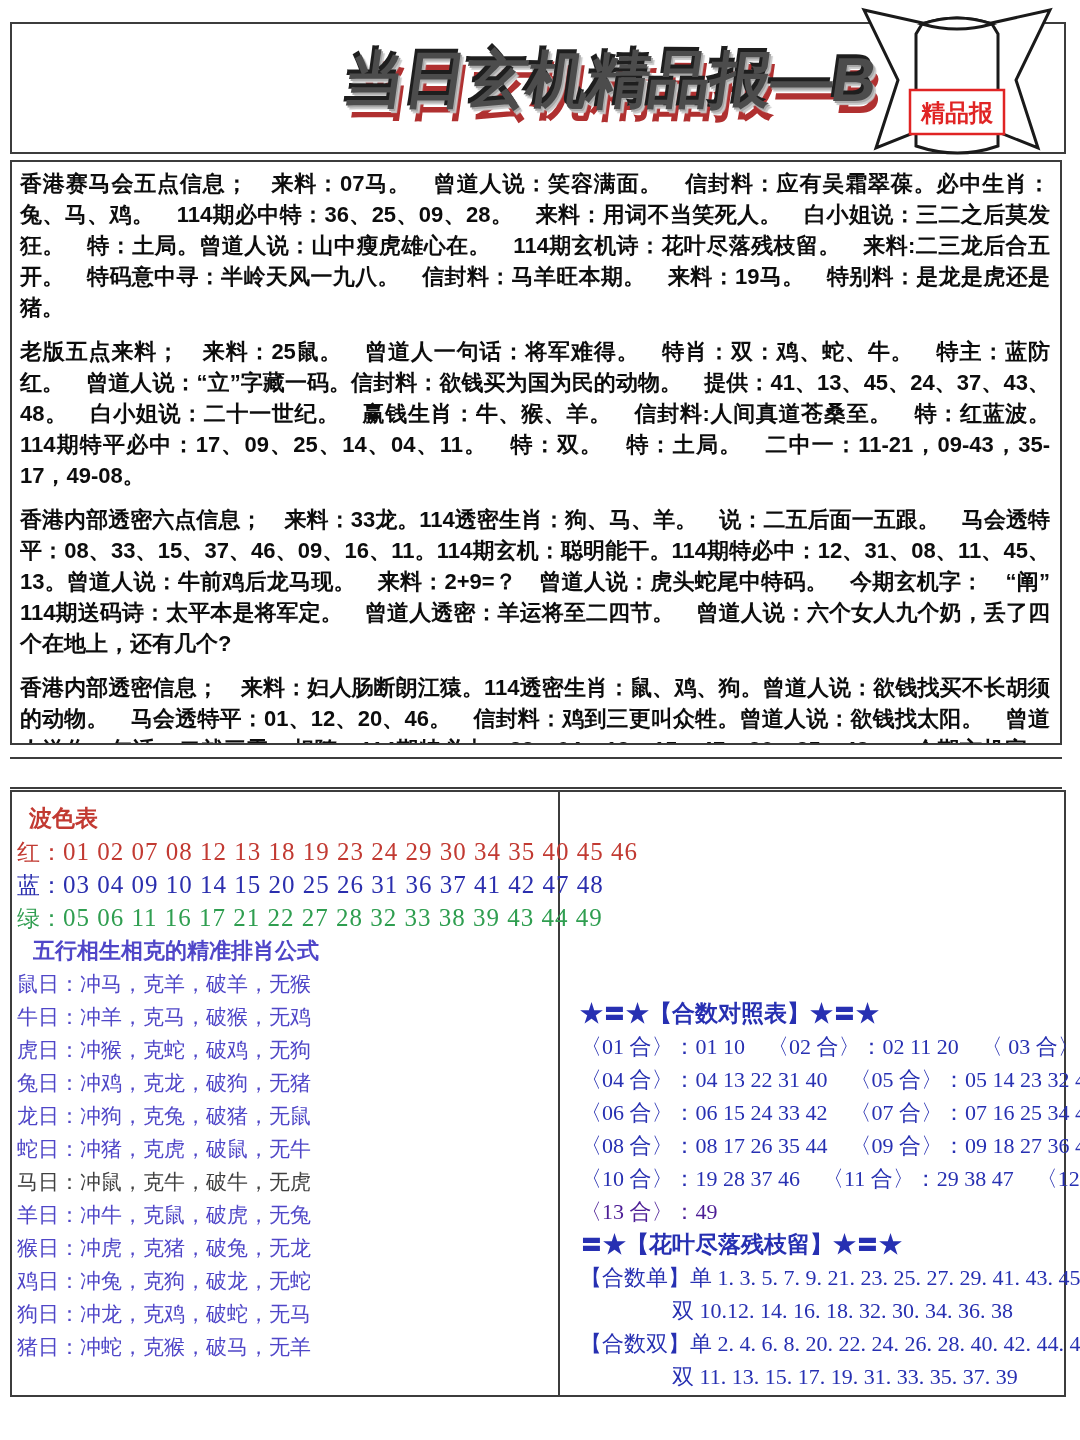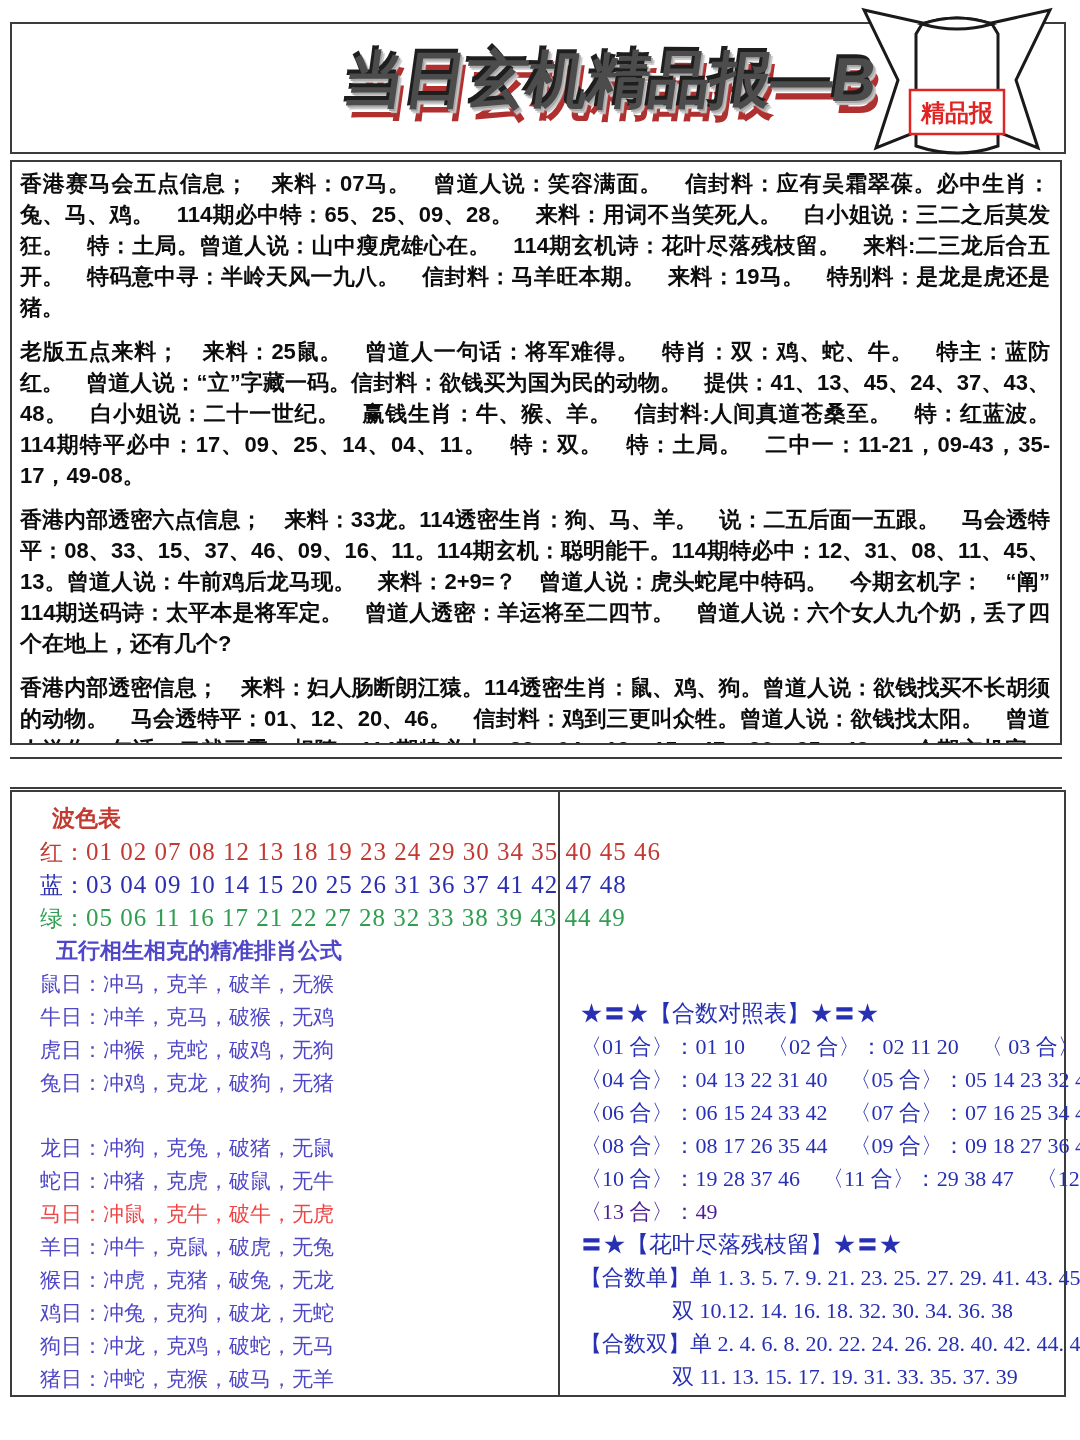--- a/index.html
+++ b/index.html
@@ -45,33 +45,33 @@
   
   .bottom-box{
     position:absolute;left:10px;top:790px;width:1052px;height:603px;
     border:2px solid #3c3c3c;background:#fff;
   }
   .v-divider{
     position:absolute;left:546px;top:0;bottom:0;width:0;
     border-left:2px solid #3c3c3c;
   }
   .left-col{
-    position:absolute;left:0;top:0;width:540px;padding:10px 0 0 28px;box-sizing:border-box;
+    position:absolute;left:0;top:0;width:540px;padding:10px 0 0 5px;box-sizing:border-box;
   }
   .right-col{
     position:absolute;left:556px;top:0;width:496px;padding:205px 0 0 12px;box-sizing:border-box;
     font-family:"Liberation Serif", serif;
   }
   .line{height:33px;line-height:33px;white-space:nowrap;}
   .bose-title{font-size:23px;font-weight:700;padding-left:12px;}
   .bose-row{font-size:23px;}
   .bose-row .nums{font-family:"Liberation Serif", serif;font-size:25px;letter-spacing:1px;text-align:right;}
   .wuxing-title{font-size:22px;font-weight:700;margin-left:16px;}
   .zodiac-row{font-size:21px;}
-  .hs-heading{font-size:23px;font-weight:400;font-family:"Liberation Sans", sans-serif;}
+  .hs-heading{font-size:23px;font-weight:700;font-family:"Liberation Sans", sans-serif;}
   .hs-row{font-size:22px;}
   .ds-row{font-size:22px;}
   .ds-indent{padding-left:92px;}
 </style>
 </head>
 <body>
 
 <div class="header-box">
   <div class="title-wrap">
     <span class="title-layer title-back">当日玄机精品报—B</span>
@@ -82,21 +82,21 @@
 <svg class="banner" viewBox="0 0 210 158" xmlns="http://www.w3.org/2000/svg">
   <polygon points="12,6 84,22 84,120 24,144 46,76" fill="#ffffff" stroke="#1a1a1a" stroke-width="3"></polygon>
   <polygon points="198,6 126,22 126,120 186,144 164,76" fill="#ffffff" stroke="#1a1a1a" stroke-width="3"></polygon>
   <path d="M70,20 q35,-12 70,0 l6,10 v112 q-40,14 -82,0 v-112 z" fill="#ffffff" stroke="#1a1a1a" stroke-width="3"></path>
   <path d="M70,20 q35,-12 70,0 q-35,10 -70,0 z" fill="#ffffff" stroke="#1a1a1a" stroke-width="3"></path>
   <rect x="58" y="86" width="94" height="44" fill="#ffffff" stroke="#e02424" stroke-width="2.5"></rect>
   <text x="105" y="117" text-anchor="middle" font-size="24" font-weight="bold" fill="#e02424">精品报</text>
 </svg>
 
 <div class="text-box">
-  <p class="para">香港赛马会五点信息；　来料：07马。　曾道人说：笑容满面。　信封料：应有吴霜翠葆。必中生肖：兔、马、鸡。　114期必中特：65、25、09、28。　来料：用词不当笑死人。　白小姐说：三二之后莫发狂。　特：土局。曾道人说：山中瘦虎雄心在。　114期玄机诗：花叶尽落残枝留。　来料:二三龙后合五开。　特码意中寻：半岭天风一九八。　信封料：马羊旺本期。　来料：19马。　特别料：是龙是虎还是猪。</p>
+  <p class="para">香港赛马会五点信息；　来料：07马。　曾道人说：笑容满面。　信封料：应有吴霜翠葆。必中生肖：兔、马、鸡。　114期必中特：36、25、09、28。　来料：用词不当笑死人。　白小姐说：三二之后莫发狂。　特：土局。曾道人说：山中瘦虎雄心在。　114期玄机诗：花叶尽落残枝留。　来料:二三龙后合五开。　特码意中寻：半岭天风一九八。　信封料：马羊旺本期。　来料：19马。　特别料：是龙是虎还是猪。</p>
   <p class="para">老版五点来料；　来料：25鼠。　曾道人一句话：将军难得。　特肖：双：鸡、蛇、牛。　特主：蓝防红。　曾道人说：“立”字藏一码。信封料：欲钱买为国为民的动物。　提供：41、13、45、24、37、43、48。　白小姐说：二十一世纪。　赢钱生肖：牛、猴、羊。　信封料:人间真道苍桑至。　特：红蓝波。　114期特平必中：17、09、25、14、04、11。　特：双。　特：土局。　二中一：11-21，09-43，35-17，49-08。</p>
   <p class="para">香港内部透密六点信息；　来料：33龙。114透密生肖：狗、马、羊。　说：二五后面一五跟。　马会透特平：08、33、15、37、46、09、16、11。114期玄机：聪明能干。114期特必中：12、31、08、11、45、13。曾道人说：牛前鸡后龙马现。　来料：2+9=？　曾道人说：虎头蛇尾中特码。　今期玄机字：　“阐”　114期送码诗：太平本是将军定。　曾道人透密：羊运将至二四节。　曾道人说：六个女人九个奶，丢了四个在地上，还有几个?</p>
   <p class="para">香港内部透密信息；　来料：妇人肠断朗江猿。114透密生肖：鼠、鸡、狗。曾道人说：欲钱找买不长胡须的动物。　马会透特平：01、12、20、46。　信封料：鸡到三更叫众牲。曾道人说：欲钱找太阳。　曾道人送你一句话：二就三零一相随。114期特必中：32、04、13、15、47、36、35、48。　今期玄机字：撒。114送码诗：三九重逢喜上好。马会料：若耶溪边采莲女。　提供：40、03、19、49、45、29。</p>
 </div>
 
 <div class="sep-band"></div>
 
 <div class="bottom-box">
   <div class="v-divider"></div>
 
@@ -112,23 +112,23 @@
     <div class="line bose-row">
       <span style="color: rgb(47, 158, 80);">绿：</span><span class="nums" style="color: rgb(47, 158, 80);">05 06 11 16 17 21 22 27 28 32 33 38 39 43 44 49</span>
     </div>
 
     <div class="line wuxing-title" style="color: rgb(79, 70, 200);">五行相生相克的精准排肖公式</div>
 
     <div class="line zodiac-row" style="color: rgb(79, 70, 200);">鼠日：冲马，克羊，破羊，无猴</div>
     <div class="line zodiac-row" style="color: rgb(79, 70, 200);">牛日：冲羊，克马，破猴，无鸡</div>
     <div class="line zodiac-row" style="color: rgb(79, 70, 200);">虎日：冲猴，克蛇，破鸡，无狗</div>
     <div class="line zodiac-row" style="color: rgb(79, 70, 200);">兔日：冲鸡，克龙，破狗，无猪</div>
-    <div class="line zodiac-row" style="color: rgb(79, 70, 200); margin-top: 32px;">龙日：冲狗，克兔，破猪，无鼠</div>
+    <div class="line zodiac-row" style="color: rgb(79, 70, 200);">龙日：冲狗，克兔，破猪，无鼠</div>
     <div class="line zodiac-row" style="color: rgb(79, 70, 200);">蛇日：冲猪，克虎，破鼠，无牛</div>
-    <div class="line zodiac-row" style="color: #ef4444;">马日：冲鼠，克牛，破牛，无虎</div>
+    <div class="line zodiac-row" style="color: #404040;">马日：冲鼠，克牛，破牛，无虎</div>
     <div class="line zodiac-row" style="color: rgb(79, 70, 200);">羊日：冲牛，克鼠，破虎，无兔</div>
     <div class="line zodiac-row" style="color: rgb(79, 70, 200);">猴日：冲虎，克猪，破兔，无龙</div>
     <div class="line zodiac-row" style="color: rgb(79, 70, 200);">鸡日：冲兔，克狗，破龙，无蛇</div>
     <div class="line zodiac-row" style="color: rgb(79, 70, 200);">狗日：冲龙，克鸡，破蛇，无马</div>
     <div class="line zodiac-row" style="color: rgb(79, 70, 200);">猪日：冲蛇，克猴，破马，无羊</div>
   </div>
 
   <div class="right-col">
     <div class="line hs-heading" style="color: rgb(39, 48, 178);">★〓★【合数对照表】★〓★</div>
     <div class="line hs-row" style="color: rgb(39, 48, 178);">〈01 合〉：01 10　〈02 合〉：02 11 20　〈 03 合〉：03 12 21 30</div>

